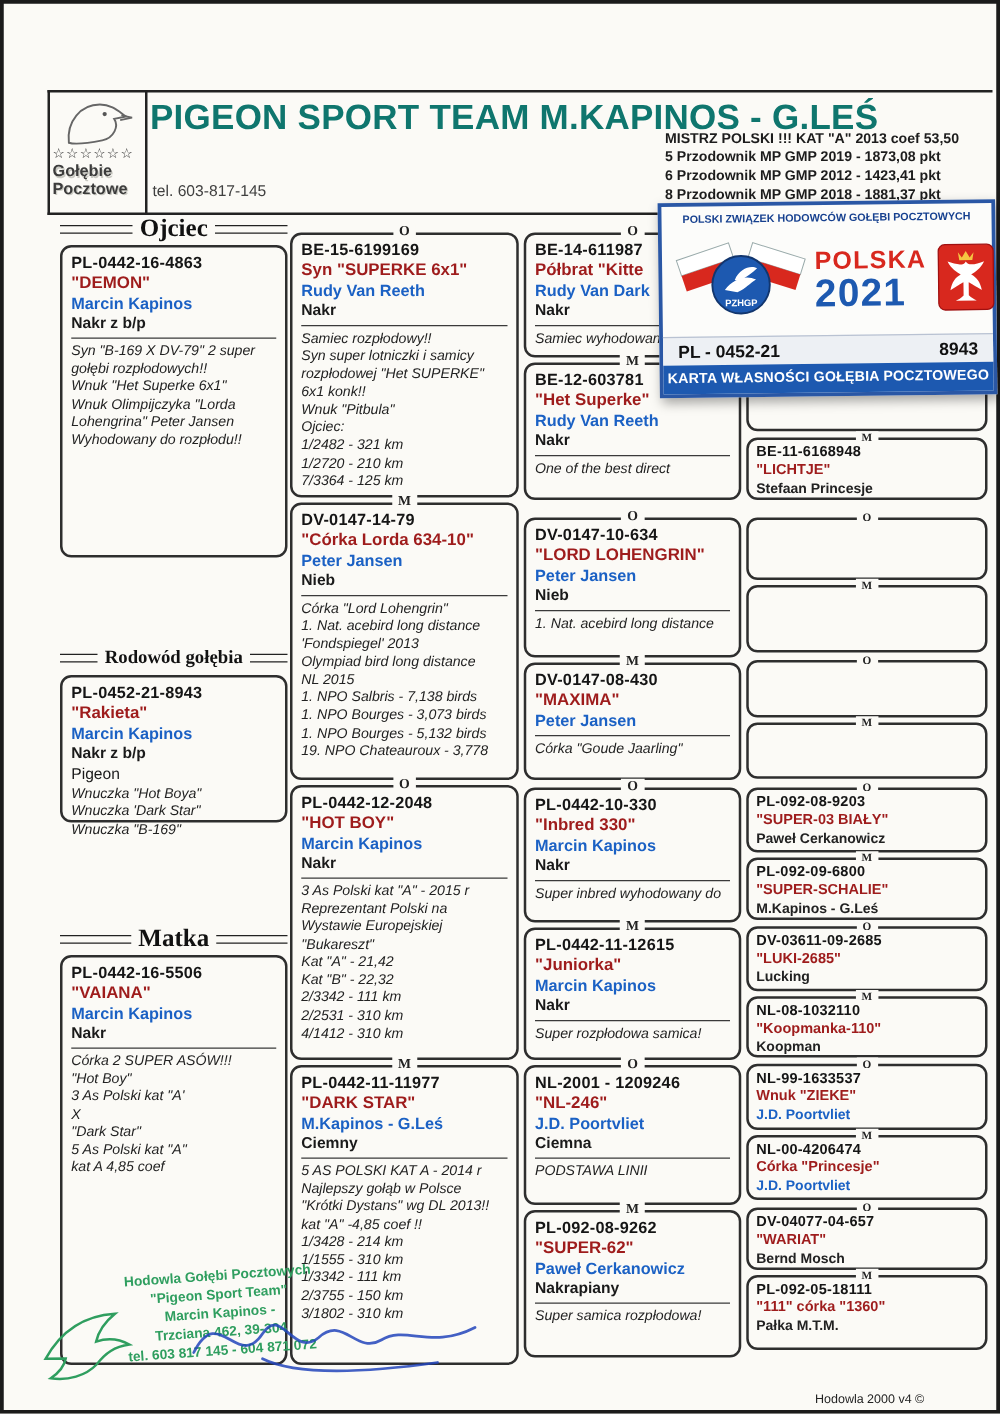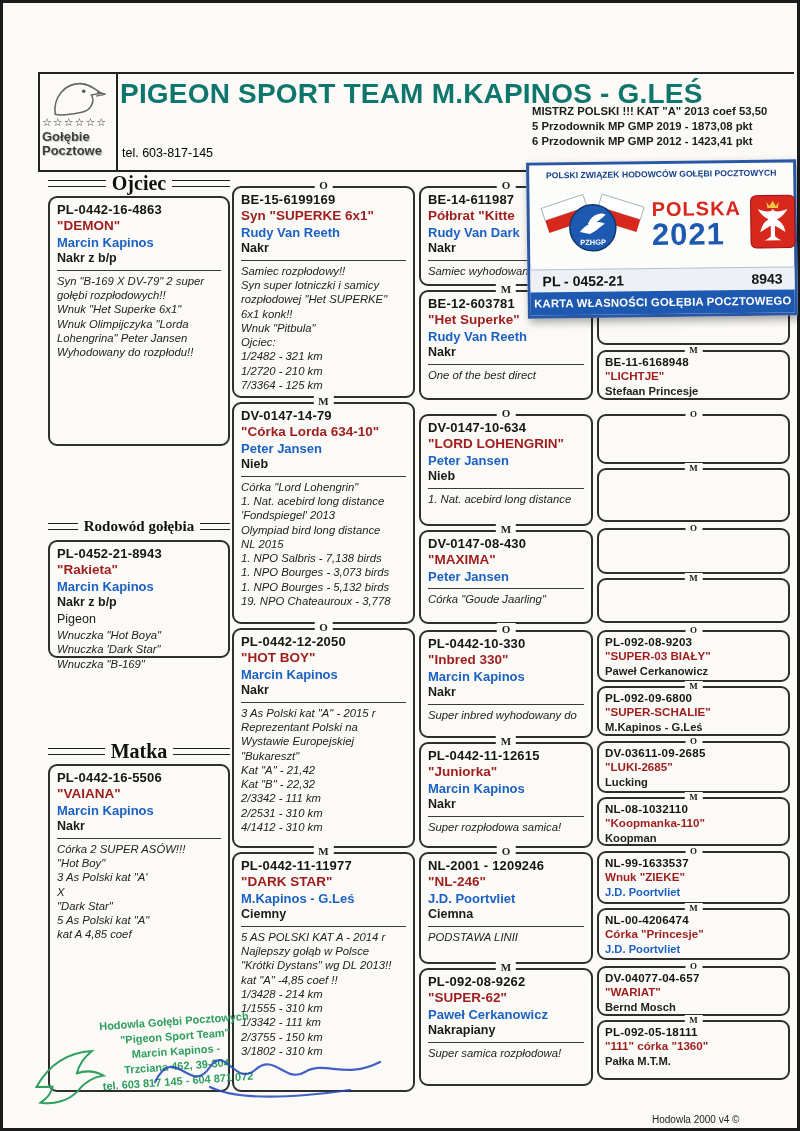--- a/index.html
+++ b/index.html
@@ -4,21 +4,21 @@
 <style>
   html,body{margin:0;padding:0;}
   body{width:800px;height:1131px;position:relative;background:#fbfaf6;font-family:"Liberation Sans",sans-serif;overflow:hidden;}
   .page{position:absolute;inset:0;border:3px solid #1b1b1b;box-sizing:border-box;}
   
   .hline{position:absolute;background:#222;}
   .title{position:absolute;left:120px;top:78px;width:672px;font-size:28px;font-weight:800;color:#0f766e;letter-spacing:0.2px;}
   .ach{position:absolute;left:532px;top:104px;width:262px;font-size:11.3px;font-weight:700;color:#1c1c1c;line-height:15px;}
   .logo-stars{position:absolute;left:42px;top:116px;font-size:11px;letter-spacing:1px;color:#333;}
   .logo-cap{position:absolute;left:42px;top:130px;width:76px;font-size:13px;font-weight:800;color:#3c3c3c;line-height:1.05;text-shadow:1px 1px 0 #c9c9c2;}
-  .phone{position:absolute;left:122px;top:146px;font-size:12.5px;color:#000000;}
+  .phone{position:absolute;left:122px;top:146px;font-size:12.5px;color:#404040;}
   
   .sechead{position:absolute;display:flex;align-items:center;gap:6px;}
   .dline{flex:1;height:5px;border-top:1.6px solid #222;border-bottom:1.6px solid #222;}
   .sectext{font-family:"Liberation Serif",serif;font-weight:700;font-size:20px;color:#111;}
   .sectext.mid{font-size:15px;}
   
   .pbox{position:absolute;border:2px solid #2e2e2e;border-radius:9px;padding:4px 7px;box-sizing:border-box;z-index:10;}
   .plabel{position:absolute;top:-9px;left:50%;transform:translateX(-50%);background:#fbfaf6;padding:0 5px;font-family:"Liberation Serif",serif;font-weight:700;font-size:11px;color:#222;}
   .plabel.sm{font-size:9px;top:-7px;}
   .head{border-bottom:1.4px solid #3a3a3a;padding-bottom:3px;margin-bottom:3px;}
@@ -70,20 +70,21 @@
 </svg>
 <div class="logo-stars">☆☆☆☆☆☆</div>
 <div class="logo-cap">Gołębie Pocztowe</div>
 <div class="phone">tel. 603-817-145</div>
 
 <h1 class="title" style="margin:0;">PIGEON SPORT TEAM M.KAPINOS - G.LEŚ</h1>
 <div class="ach">
   <div>MISTRZ POLSKI !!! KAT "A" 2013 coef 53,50</div>
   <div>5 Przodownik MP GMP 2019 - 1873,08 pkt</div>
   <div>6 Przodownik MP GMP 2012 - 1423,41 pkt</div>
+  <div>8 Przodownik MP GMP 2018 - 1881,37 pkt</div>
 </div>
 
 <div class="sechead" style="left:48px;top:172px;width:182px">
   <span class="dline"></span>
     <span class="sectext">Ojciec</span>
     <span class="dline"></span>
 </div>
 <div class="pbox" style="left:48px;top:196px;width:182px;height:250px">
   <div class="head">
       <div class="ring">PL-0442-16-4863</div>
@@ -170,21 +171,21 @@
 Olympiad bird long distance
 NL 2015
 1. NPO Salbris - 7,138 birds
 1. NPO Bourges - 3,073 birds
 1. NPO Bourges - 5,132 birds
 19. NPO Chateauroux - 3,778</div>
   </div>
 <div class="pbox" style="left:232px;top:628px;width:183px;height:220px">
     <span class="plabel">O</span>
     <div class="head">
-      <div class="ring">PL-0442-12-2050</div>
+      <div class="ring">PL-0442-12-2048</div>
       <div class="pname">"HOT BOY"</div>
       <div class="owner">Marcin Kapinos</div>
       <div class="pcolor">Nakr</div>
     </div>
     <div class="desc">3 As Polski kat "A"  - 2015 r
 Reprezentant Polski na
 Wystawie Europejskiej
 "Bukareszt"
 Kat "A" - 21,42
 Kat "B" - 22,32

